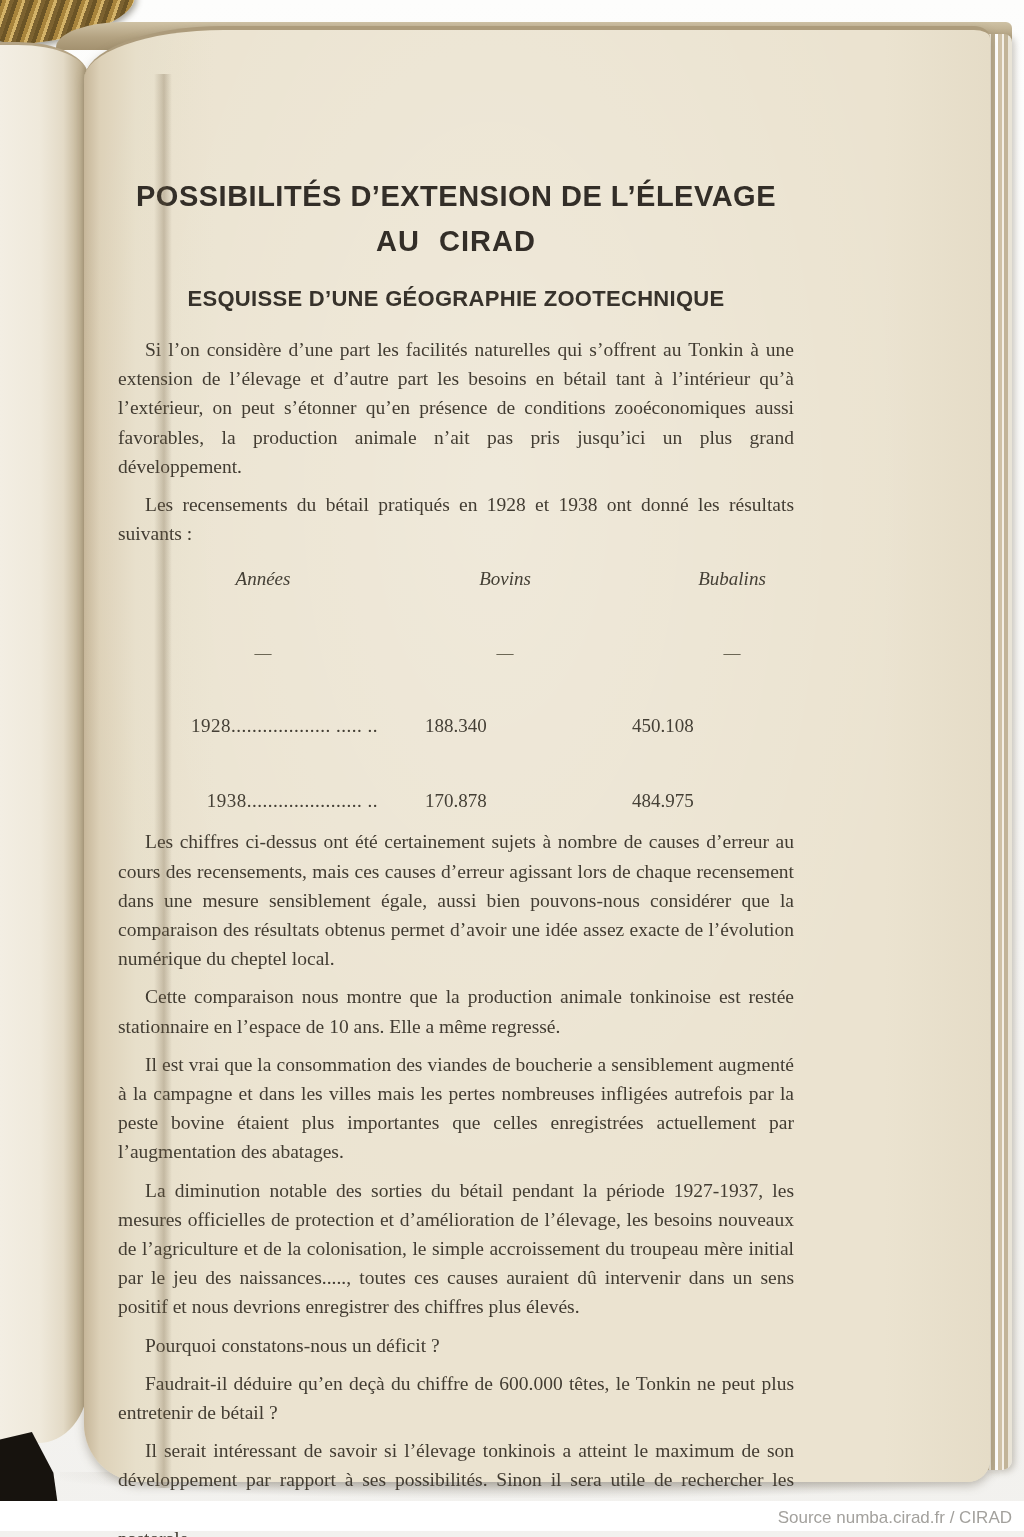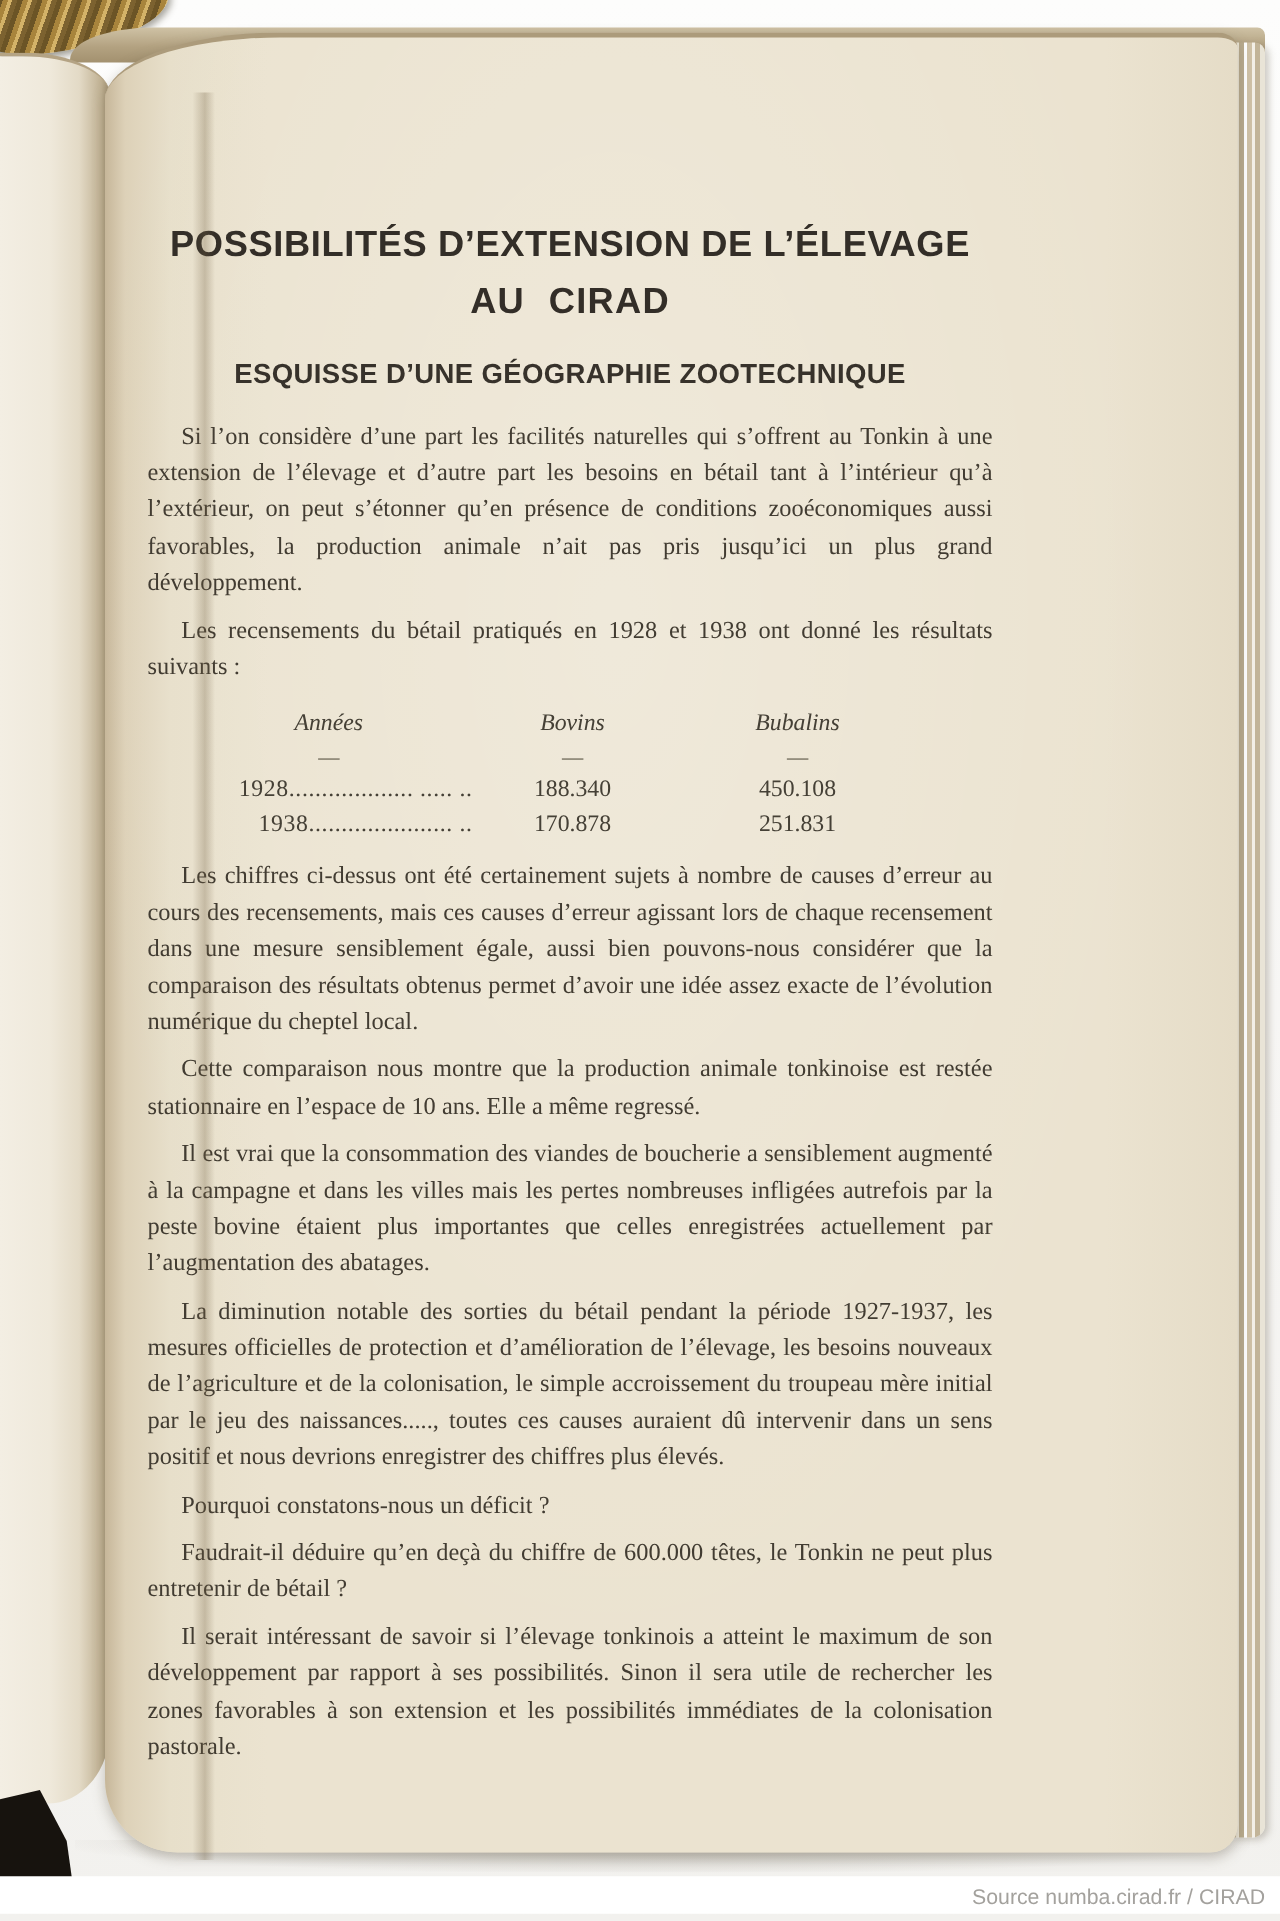--- a/index.html
+++ b/index.html
@@ -174,20 +174,21 @@
   }
 
   
   .census {
     display: grid;
     grid-template-columns: 230px 160px 200px;
     margin: 16px 0 12px 30px;
     font-size: 19px;
     color: #45403​6;
     color: #454036;
+    gap: 47px;
   }
   .census .hdr {
     font-style: italic;
     text-align: center;
     line-height: 30px;
   }
   .census .dash {
     text-align: center;
     line-height: 24px;
     font-size: 17px;
@@ -196,21 +197,20 @@
   .census .cell {
     line-height: 28px;
   }
   .census .year {
     padding-left: 36px;
     text-align: right;
     white-space: nowrap;
     letter-spacing: 0.5px;
   }
   .census .num {
-    text-align: center;
   }
 
   
   .footer-strip {
     position: absolute;
     left: 0;
     top: 1501px;
     width: 1024px;
     height: 30px;
     background: #ffffff;
@@ -256,21 +256,21 @@
         <div class="hdr">Bovins</div>
         <div class="hdr">Bubalins</div>
         <div class="dash">—</div>
         <div class="dash">—</div>
         <div class="dash">—</div>
         <div class="cell year">1928................... ..... ..</div>
         <div class="cell num">188.340</div>
         <div class="cell num">450.108</div>
         <div class="cell year">1938...................... ..</div>
         <div class="cell num">170.878</div>
-        <div class="cell num">251.831</div>
+        <div class="cell num">484.975</div>
       </div>
 
       <p class="para">Les chiffres ci-dessus ont été certainement sujets à nombre de causes d’erreur au cours des recensements, mais ces causes d’erreur agissant lors de chaque recensement dans une mesure sensiblement égale, aussi bien pouvons-nous considérer que la comparaison des résultats obtenus permet d’avoir une idée assez exacte de l’évolution numérique du cheptel local.</p>
       <p class="para">Cette comparaison nous montre que la production animale tonkinoise est restée stationnaire en l’espace de 10 ans. Elle a même regressé.</p>
       <p class="para">Il est vrai que la consommation des viandes de boucherie a sensiblement augmenté à la campagne et dans les villes mais les pertes nombreuses infligées autrefois par la peste bovine étaient plus importantes que celles enregistrées actuellement par l’augmentation des abatages.</p>
       <p class="para">La diminution notable des sorties du bétail pendant la période 1927-1937, les mesures officielles de protection et d’amélioration de l’élevage, les besoins nouveaux de l’agriculture et de la colonisation, le simple accroissement du troupeau mère initial par le jeu des naissances....., toutes ces causes auraient dû intervenir dans un sens positif et nous devrions enregistrer des chiffres plus élevés.</p>
       <p class="para">Pourquoi constatons-nous un déficit ?</p>
       <p class="para">Faudrait-il déduire qu’en deçà du chiffre de 600.000 têtes, le Tonkin ne peut plus entretenir de bétail ?</p>
       <p class="para">Il serait intéressant de savoir si l’élevage tonkinois a atteint le maximum de son développement par rapport à ses possibilités. Sinon il sera utile de rechercher les zones favorables à son extension et les possibilités immédiates de la colonisation pastorale.</p>
 

